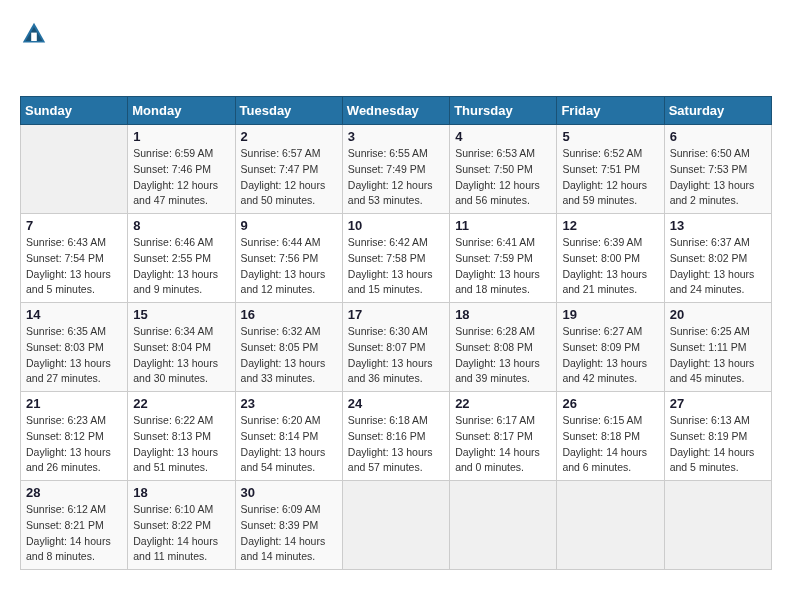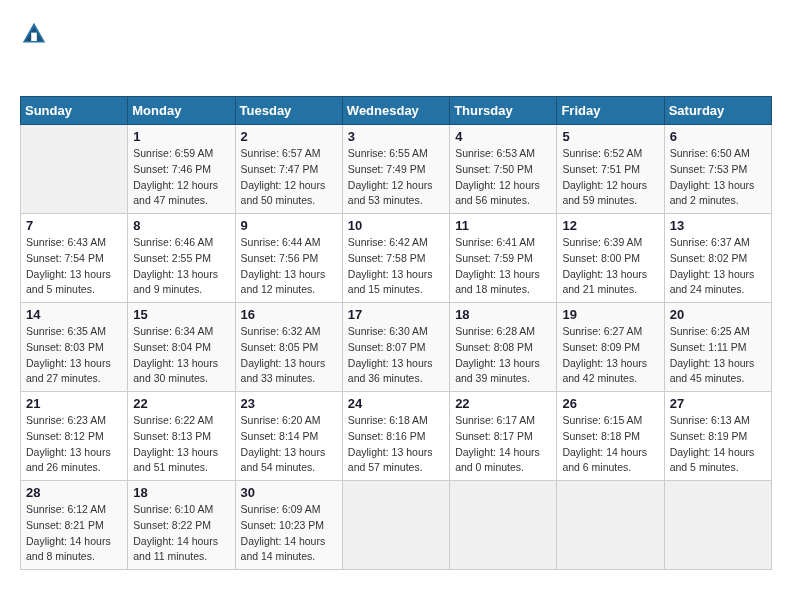--- a/index.html
+++ b/index.html
@@ -331,21 +331,21 @@
         <td>
           <span class="day-number">18</span>
           <div class="day-info">Sunrise: 6:10 AM</div>
           <div class="day-info">Sunset: 8:22 PM</div>
           <div class="day-info">Daylight: 14 hours</div>
           <div class="day-info">and 11 minutes.</div>
         </td>
         <td>
           <span class="day-number">30</span>
           <div class="day-info">Sunrise: 6:09 AM</div>
-          <div class="day-info">Sunset: 10:23 PM</div>
+          <div class="day-info">Sunset: 8:39 PM</div>
           <div class="day-info">Daylight: 14 hours</div>
           <div class="day-info">and 14 minutes.</div>
         </td>
         <td class="empty-cell"></td>
         <td class="empty-cell"></td>
         <td class="empty-cell"></td>
         <td class="empty-cell"></td>
       </tr>
     </tbody>
 </table>

